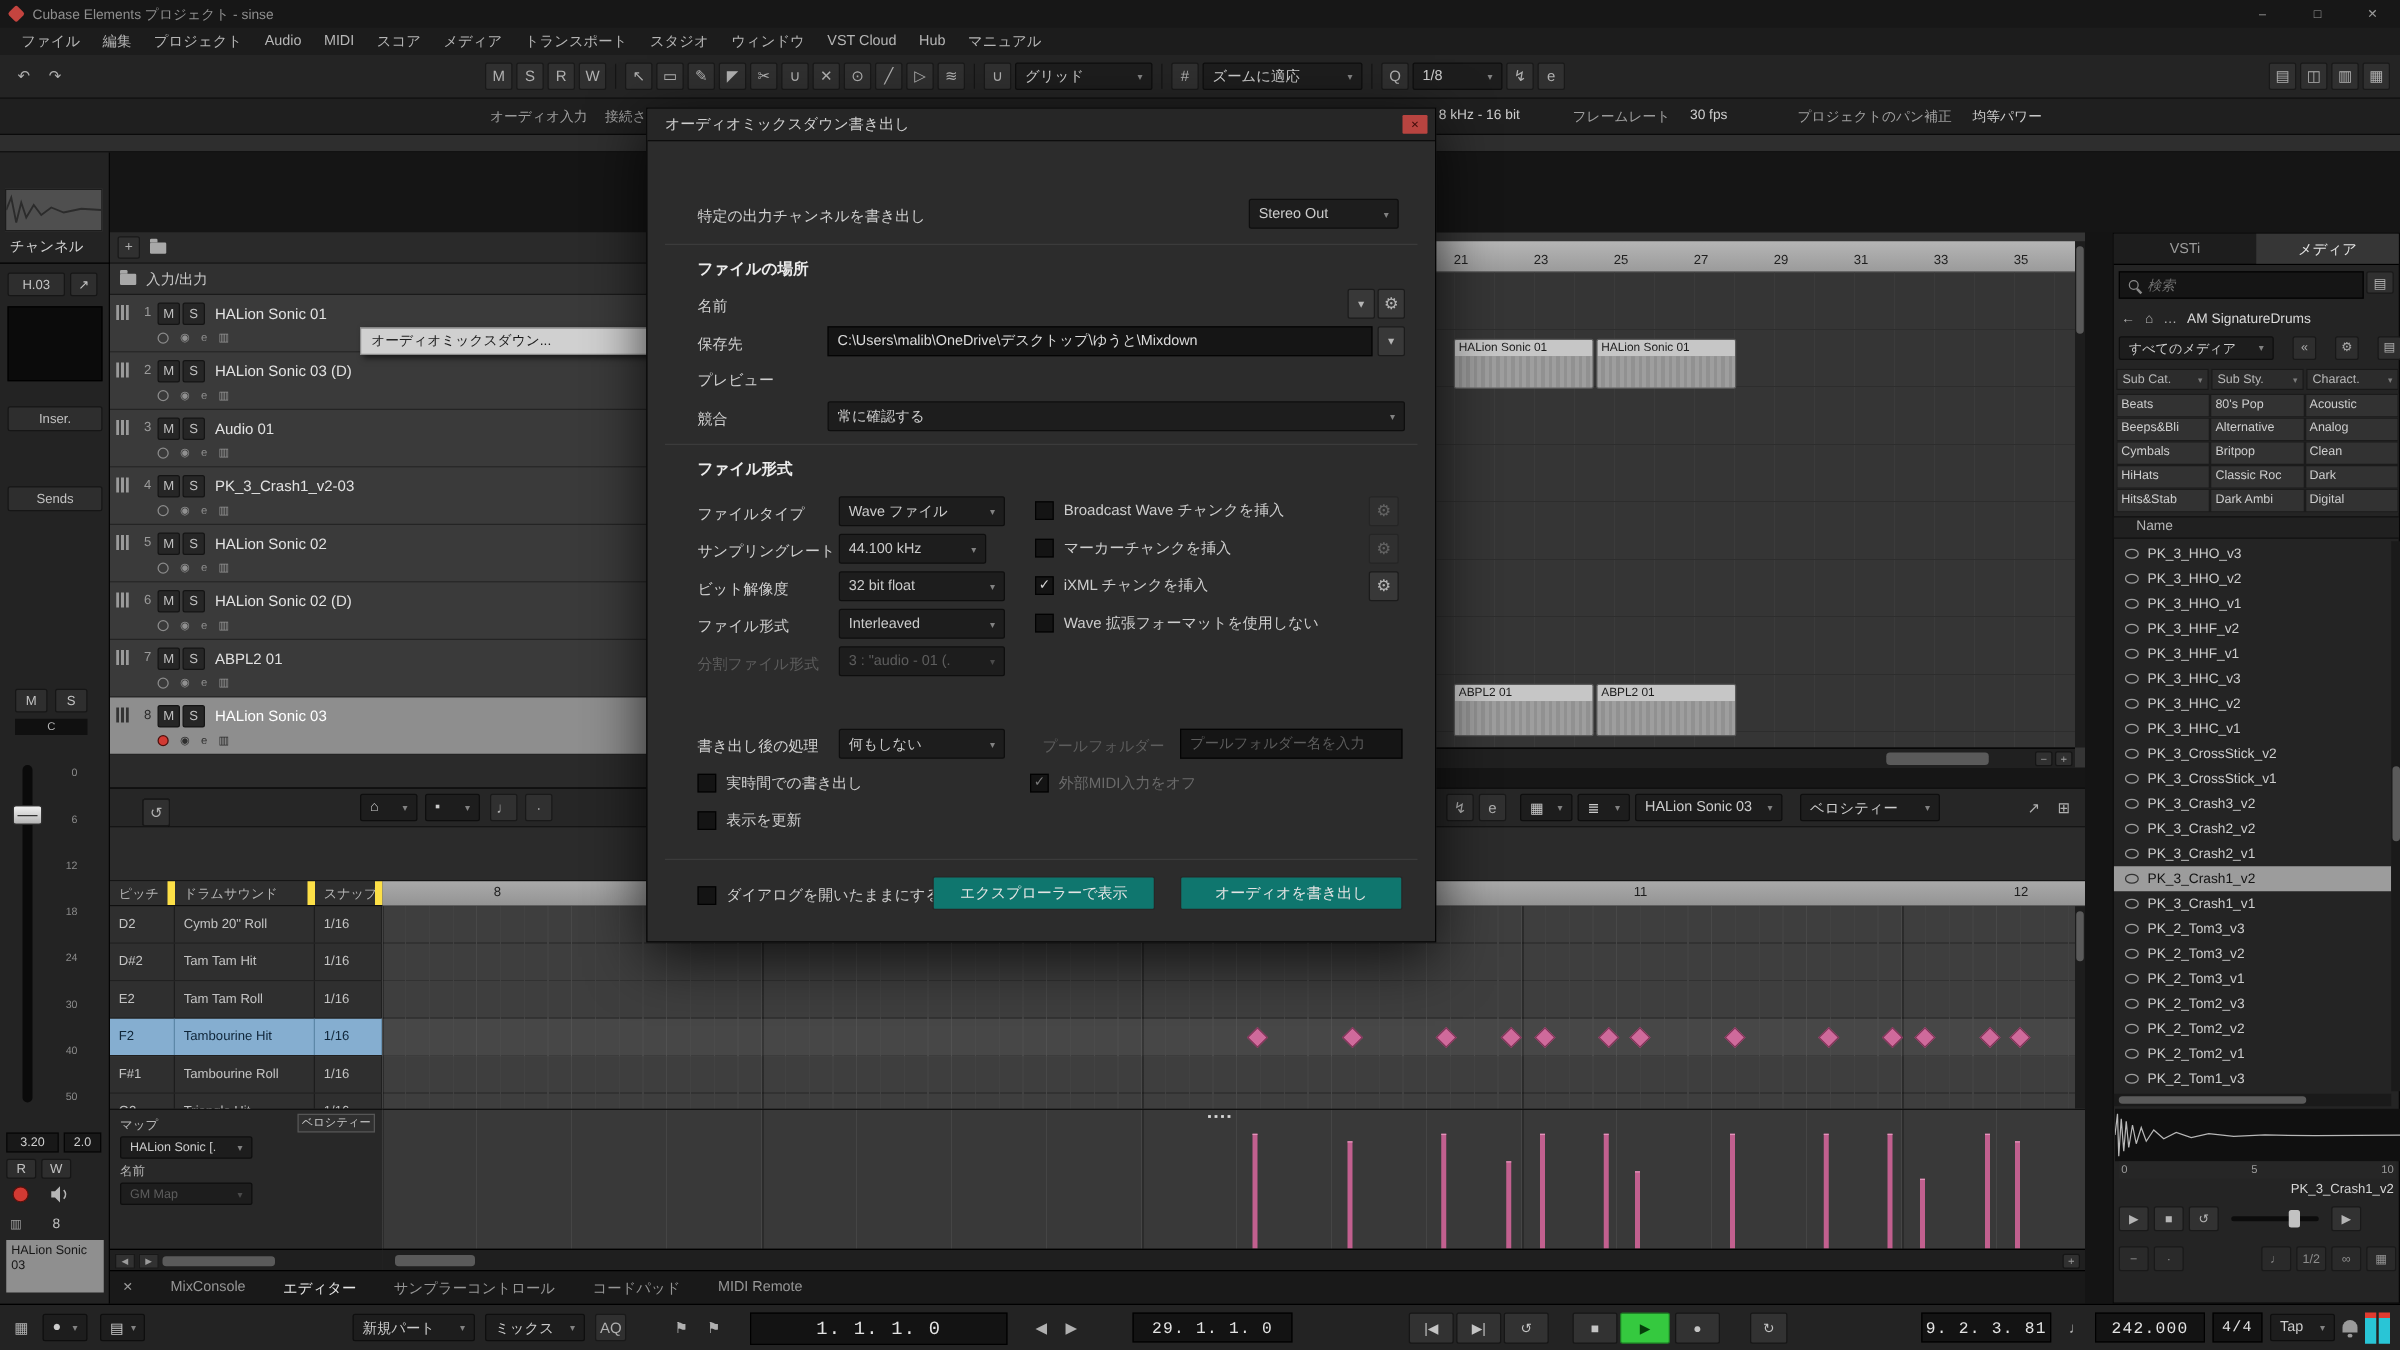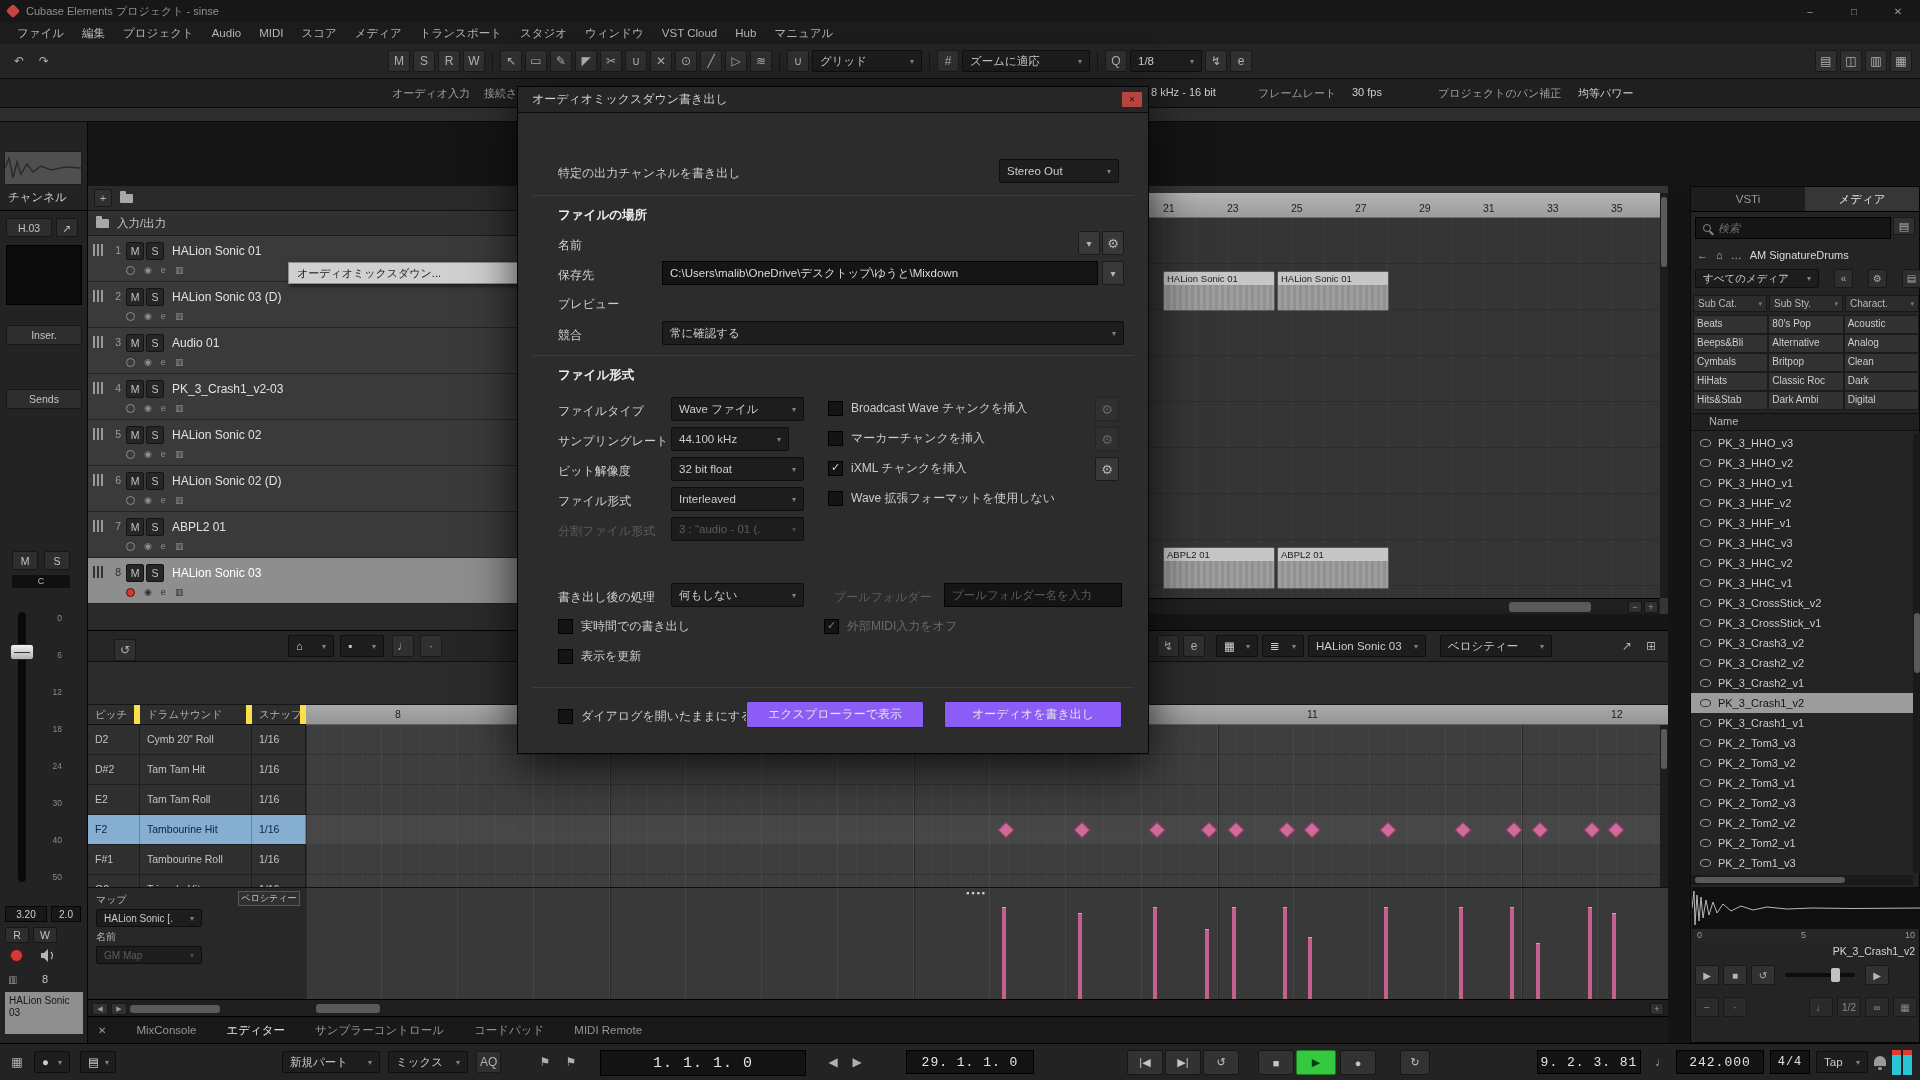--- a/index.html
+++ b/index.html
@@ -169,21 +169,21 @@
 .dsq{position:absolute;width:22px;height:24px;background:#383838;border:1px solid #1b1b1b;color:#b5b5b5;font-size:10px;display:flex;align-items:center;justify-content:center;border-radius:2px}
 .dsq.gear{font-size:13px}
 .dsq.dim{opacity:.4}
 .dhr{position:absolute;left:14px;right:14px;height:1px;background:#3b3b3b}
 .cbrow{position:absolute;display:flex;align-items:center;gap:8px}
 .cb{width:15px;height:15px;background:#141414;border:1px solid #020202;position:relative;flex:none}
 .cb.checked::after{content:"✓";position:absolute;left:2px;top:-1px;font-size:11px;color:#d6d6d6}
 .cbl{font-size:12px;color:#cdcdcd;white-space:nowrap}
 .cbrow.dim .cbl{color:#6a6a6a}
 .cbrow.dim .cb.checked::after{color:#7a7a7a}
-.dbtn{position:absolute;background:#8b5cf6;border:1px solid #272727;color:#e4e4e4;font-size:12px;display:flex;align-items:center;justify-content:center;border-radius:2px}
+.dbtn{position:absolute;background:#0f766e;border:1px solid #272727;color:#e4e4e4;font-size:12px;display:flex;align-items:center;justify-content:center;border-radius:2px}
 </style>
 </head>
 <body>
 
 <div id="app">
 
   <div id="titlebar">
     <span class="logo"></span>
     <span class="title">Cubase Elements プロジェクト - sinse</span>
     <span class="winctl">

